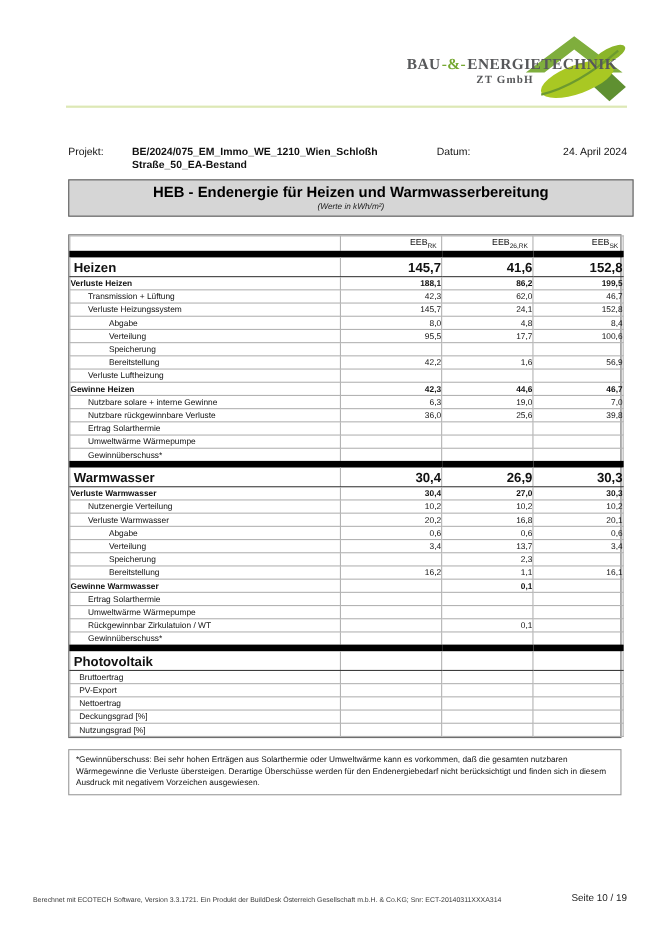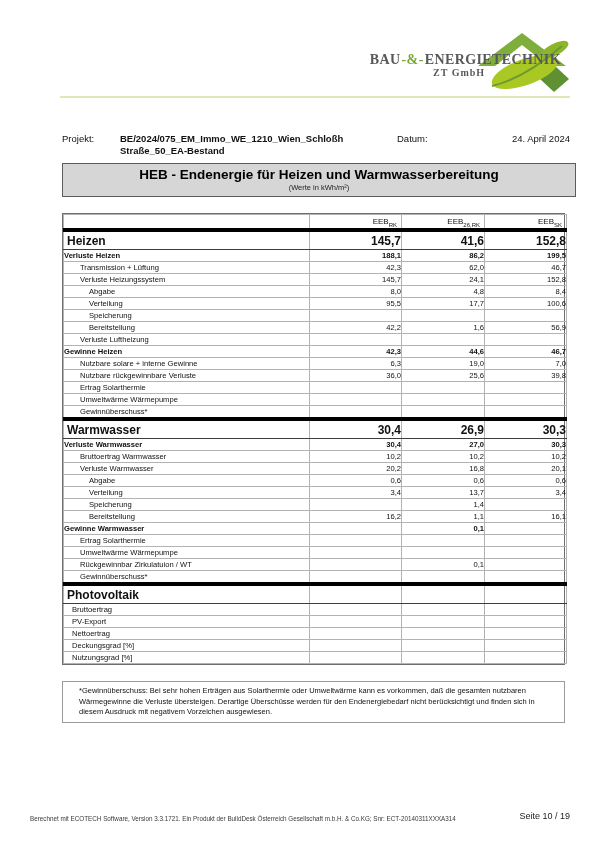--- a/index.html
+++ b/index.html
@@ -24,49 +24,49 @@
   .meta-label{position:absolute;left:0;top:0;}
   .meta-value{position:absolute;left:58px;top:0;width:275px;font-weight:bold;line-height:1.25;}
   .date-label{position:absolute;left:335px;top:0;}
   .date-value{position:absolute;right:0;top:0;text-align:left;}
 
   
   .titlebar{position:absolute;top:163px;left:62px;width:514px;box-sizing:border-box;
             background:#d6d6d6;border:1px solid #5c5c5c;text-align:center;
             padding:3px 0 4px 0;}
   .titlebar h1{margin:0;font-size:13.5px;font-weight:bold;color:#000;}
-  .titlebar .sub{font-size:7.5px;color:#222;margin-top:1px;}
+  .titlebar .sub{font-size:7.5px;color:#222;margin-top:1px;font-style:italic;}
 
   
   .table-frame{position:absolute;top:213px;left:62px;width:503px;
                border:1px solid #6e6e6e;box-sizing:border-box;}
   table.energy{border-collapse:collapse;table-layout:fixed;width:100%;}
   table.energy col.c-label{width:246px;}
   table.energy col.c-v1{width:92px;}
   table.energy col.c-v2{width:83px;}
   table.energy col.c-v3{width:82px;}
   table.energy th, table.energy td{border:1px solid #b3b3b3;overflow:hidden;
                white-space:nowrap;padding:0;font-size:7.6px;vertical-align:middle;}
   table.energy th{height:13px;font-weight:normal;text-align:right;
                padding-right:4px;vertical-align:bottom;font-size:8px;}
   table.energy th sub{font-size:6px;}
   td.val{text-align:right;padding-right:4px;}
   tr.norm td{height:11px;}
   tr.l1 td.lbl{padding-left:8px;}
   tr.l2 td.lbl{padding-left:16px;}
-  tr.l3 td.lbl{padding-left:25px;margin-left:44px;}
+  tr.l3 td.lbl{padding-left:35px;margin-left:44px;}
   tr.subhead td{height:11px;font-weight:bold;}
   tr.subhead td.lbl{padding-left:0;}
   tr.section td{height:17px;font-weight:bold;font-size:12px;
-                border-top:4px solid #000000;border-bottom:1px solid #3d3d3d;margin-left:36px;}
+                border-top:6px solid #000000;border-bottom:1px solid #3d3d3d;margin-left:36px;}
   tr.section td.lbl{padding-left:3px;}
 
   
   .footnote{position:absolute;top:681px;left:62px;width:503px;box-sizing:border-box;
-            border:1px solid #9a9a9a;padding:4px 16px;font-size:7.5px;
+            border:1px solid #9a9a9a;padding:4px 6px;font-size:7.5px;
             line-height:1.42;color:#111;}
 
   
   .footer-left{position:absolute;left:30px;top:815px;font-size:6.3px;color:#3a3a3a;}
   .footer-right{position:absolute;right:31px;top:811px;font-size:9px;color:#1d1d1d;}
 </style>
 </head>
 <body>
 
 <div class="page">
@@ -214,21 +214,21 @@
             <td class="val">26,9</td>
             <td class="val">30,3</td>
           </tr>
           <tr class="subhead">
             <td class="lbl">Verluste Warmwasser</td>
             <td class="val">30,4</td>
             <td class="val">27,0</td>
             <td class="val">30,3</td>
           </tr>
           <tr class="norm l2">
-            <td class="lbl">Bruttoertrag Warmwasser</td>
+            <td class="lbl">Nutzenergie Verteilung</td>
             <td class="val">10,2</td>
             <td class="val">10,2</td>
             <td class="val">10,2</td>
           </tr>
           <tr class="norm l2">
             <td class="lbl">Verluste Warmwasser</td>
             <td class="val">20,2</td>
             <td class="val">16,8</td>
             <td class="val">20,1</td>
           </tr>
@@ -240,21 +240,21 @@
           </tr>
           <tr class="norm l3">
             <td class="lbl">Verteilung</td>
             <td class="val">3,4</td>
             <td class="val">13,7</td>
             <td class="val">3,4</td>
           </tr>
           <tr class="norm l3">
             <td class="lbl">Speicherung</td>
             <td class="val"></td>
-            <td class="val">1,4</td>
+            <td class="val">2,3</td>
             <td class="val"></td>
           </tr>
           <tr class="norm l3">
             <td class="lbl">Bereitstellung</td>
             <td class="val">16,2</td>
             <td class="val">1,1</td>
             <td class="val">16,1</td>
           </tr>
           <tr class="subhead">
             <td class="lbl">Gewinne Warmwasser</td>

